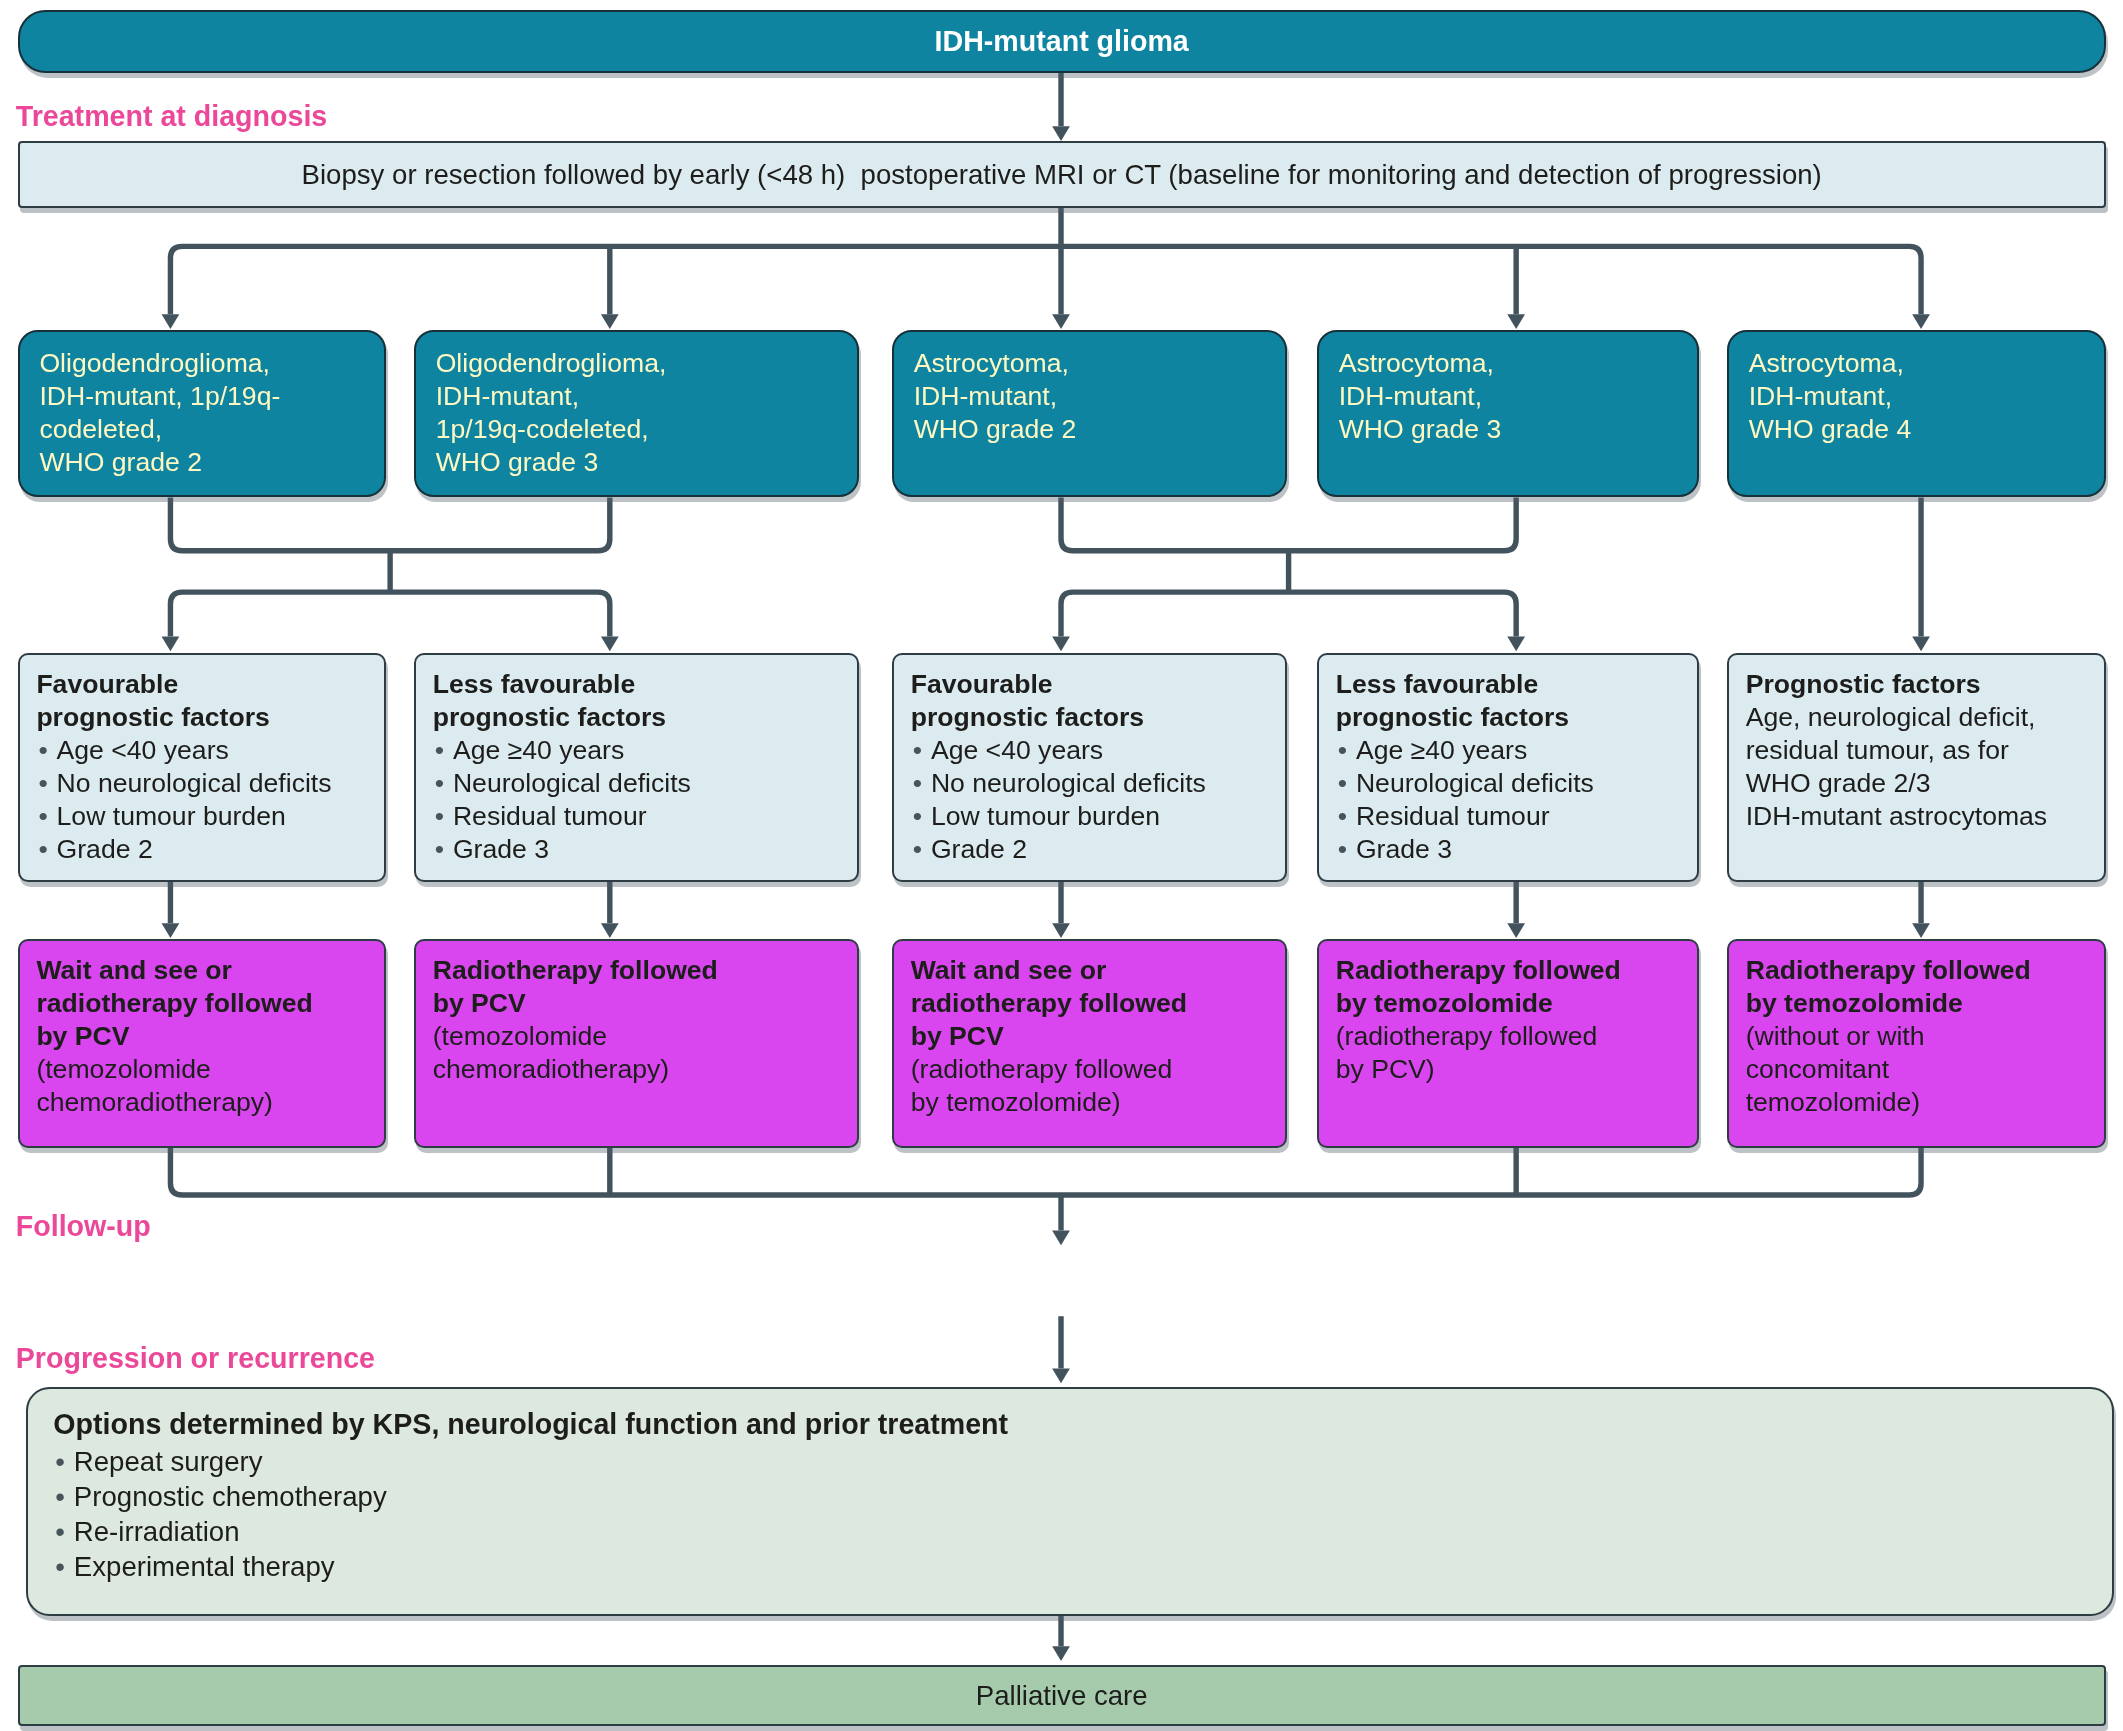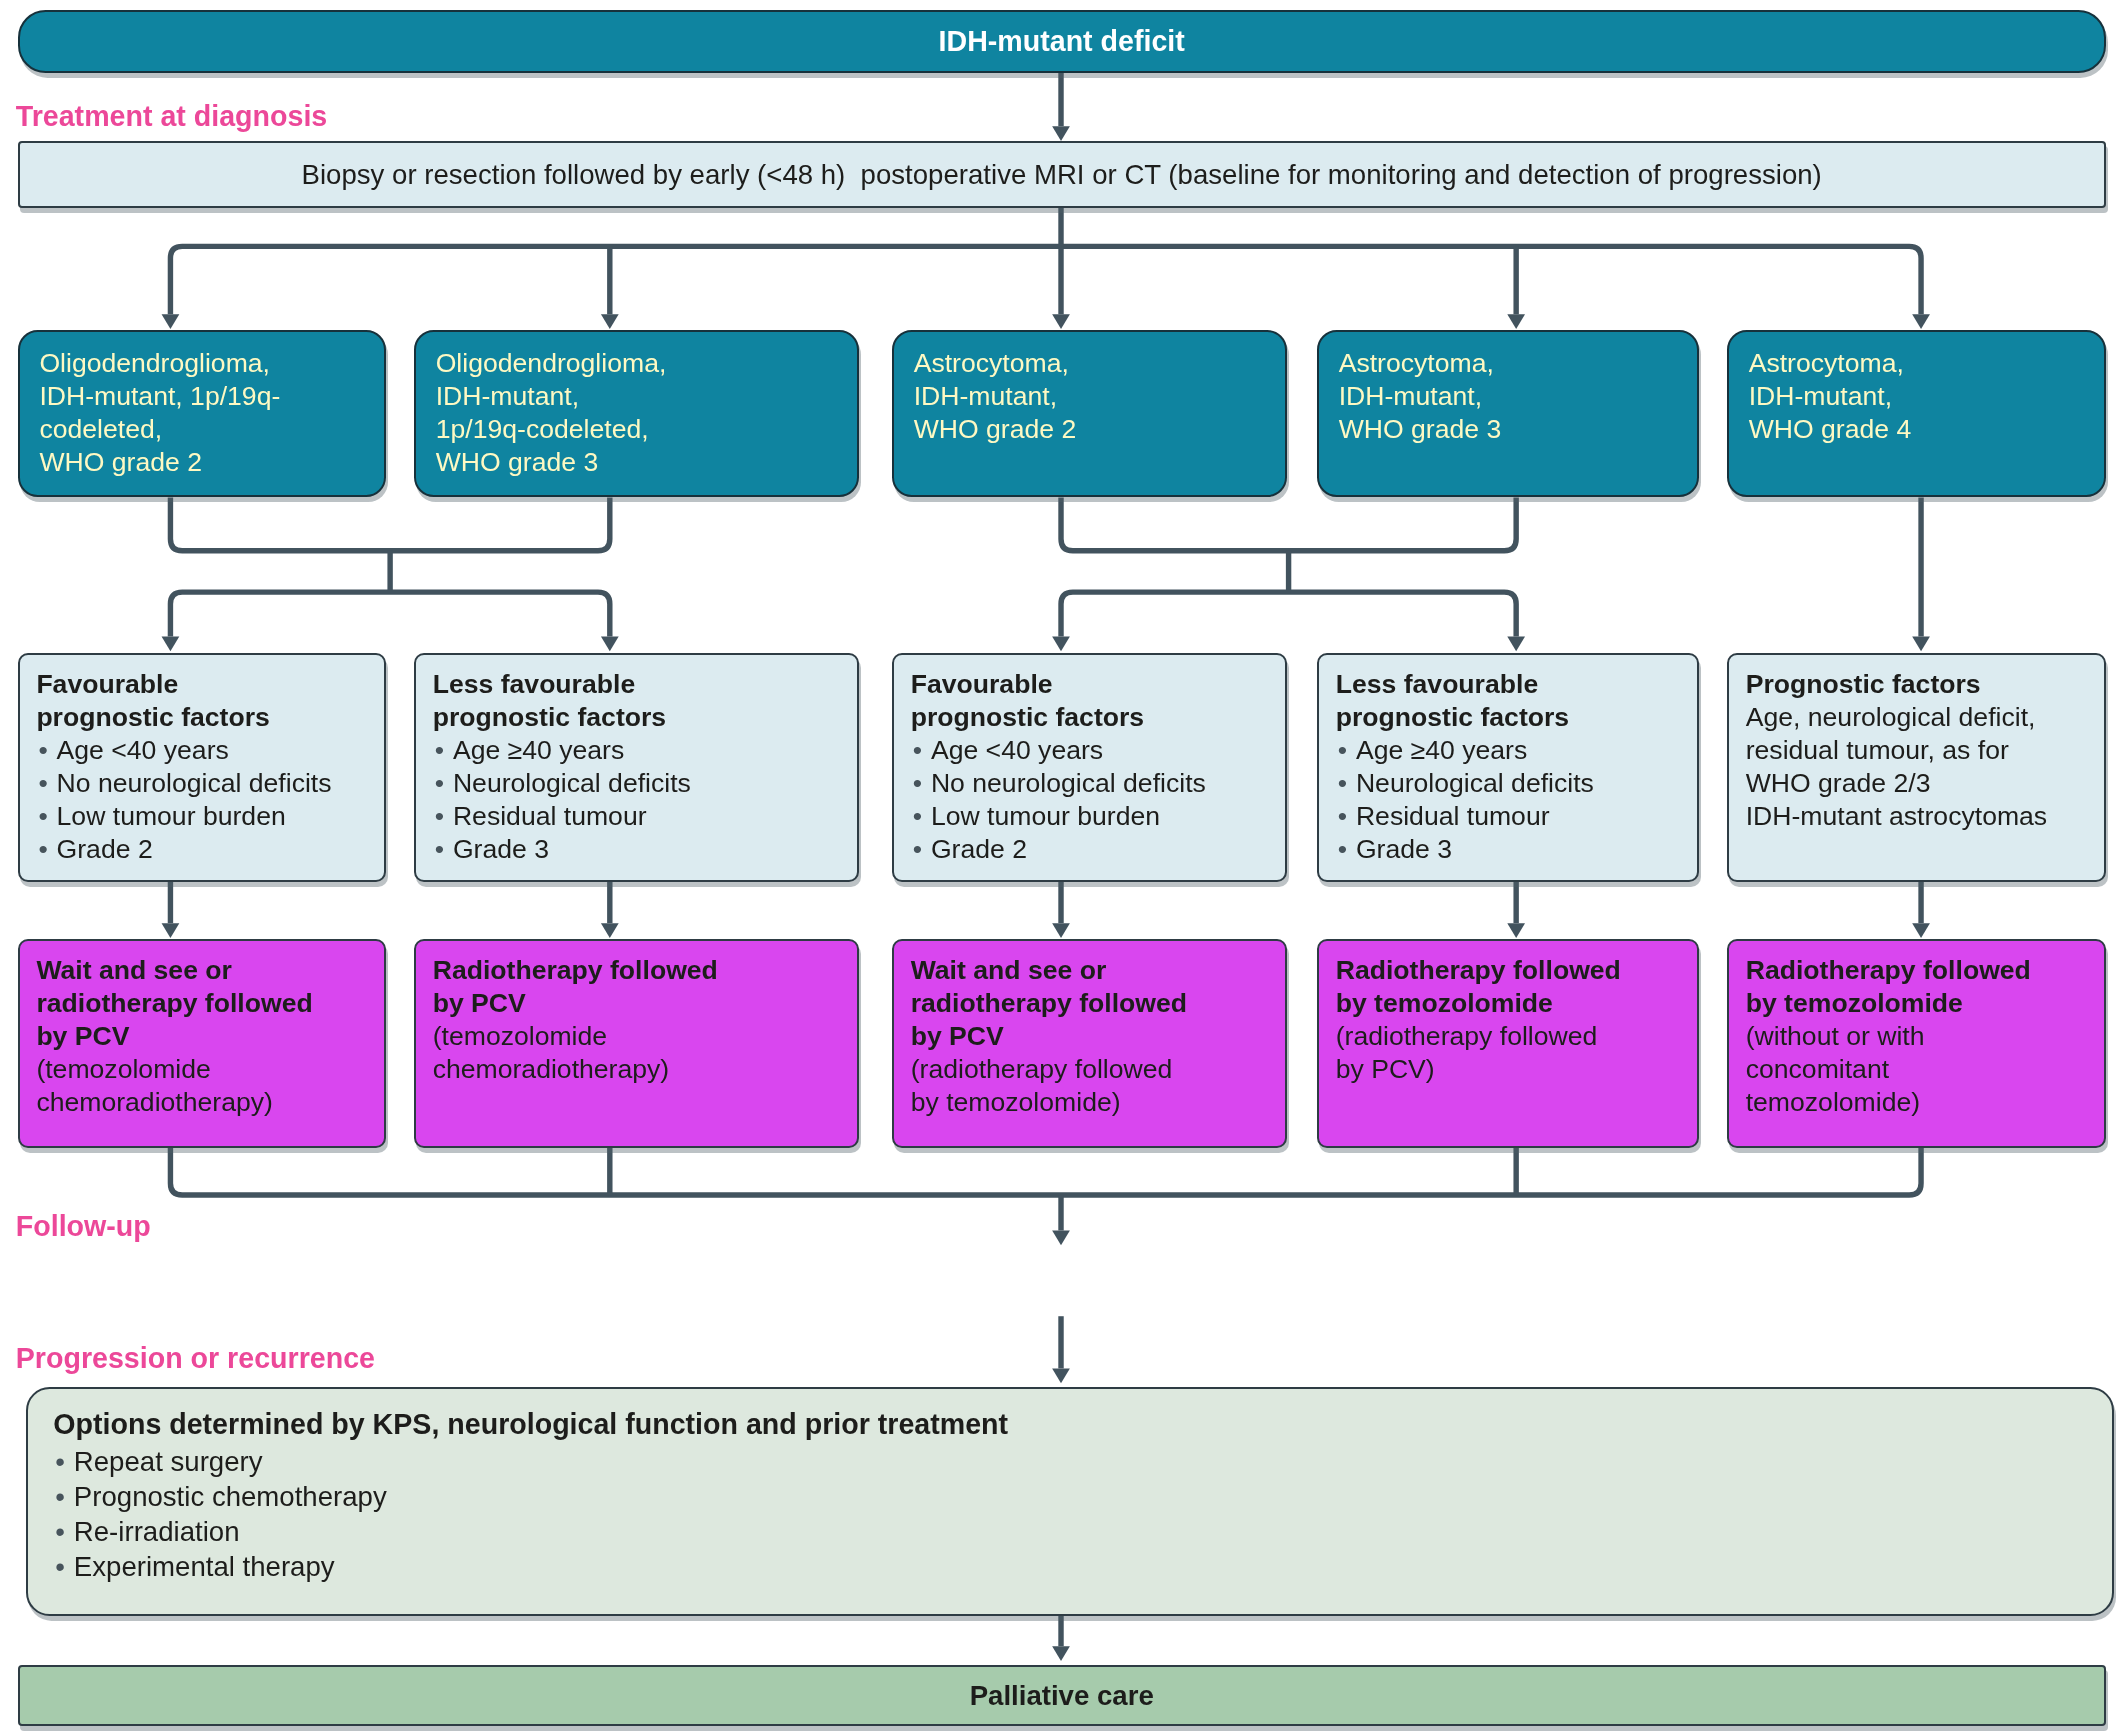--- a/index.html
+++ b/index.html
@@ -18,21 +18,21 @@
   }
   .teal{background:#0f84a0;color:#fef9c3;border-color:#17313b;padding:14.8px 19.7px;}
   .light{background:#dcebf0;}
   .mid{background:#d946ef;}
   .pad{padding:12.8px 16.7px;border-radius:10px;}
   .wide{left:17.7px;width:2088px;display:flex;align-items:center;justify-content:center;
         text-align:center;font-size:27.6px;border-radius:4px;white-space:pre-wrap;}
   .header-pill{background:#0f84a0;color:#ffffff;border-color:#17313b;font-weight:bold;font-size:28.6px;border-radius:27.6px;}
   .yellowbox{background:#fbf8e1;}
   .palegreen{background:#dde8de;}
-  .strong-green{background:#a6cbac;font-weight:bold;text-align:right;}
+  .strong-green{background:#a6cbac;font-weight:normal;text-align:right;}
   .section-label{position:absolute;left:15.8px;z-index:2;font-size:28.6px;font-weight:bold;color:#ec4899;}
   .lines{white-space:pre-line;}
   .bx-title{font-weight:bold;white-space:pre-line;}
   .bullet-row{display:flex;align-items:baseline;}
   .dot{color:#47545c;margin:0 8.9px 0 2px;}
   .opts{padding:17.7px 25.6px;font-size:27.6px;line-height:35px;margin-left:8px;}
   .opts .bx-title{font-size:28.6px;margin-bottom:2px;}
 </style>
 </head>
 <body>
@@ -91,21 +91,21 @@
       <path class="ah" d="M610 937 h18 l-9 15 z"></path>
       <path class="ah" d="M1068 937 h18 l-9 15 z"></path>
       <path class="ah" d="M1530 937 h18 l-9 15 z"></path>
       <path class="ah" d="M1941 937 h18 l-9 15 z"></path>
       <path class="ah" d="M1068 1249 h18 l-9 15 z"></path>
       <path class="ah" d="M1068 1389 h18 l-9 15 z"></path>
       <path class="ah" d="M1068 1671 h18 l-9 15 z"></path>
     </g>
   </svg>
 
-  <div class="box wide header-pill" style="top:9.9px;height:63px;">IDH-mutant deficit</div>
+  <div class="box wide header-pill" style="top:9.9px;height:63px;">IDH-mutant glioma</div>
 
   <div class="section-label" style="top:100px;">Treatment at diagnosis</div>
 
   <div class="box wide light" style="top:141px;height:67px;">Biopsy or resection followed by early (&lt;48 h)  postoperative MRI or CT (baseline for monitoring and detection of progression)</div>
 
   <div id="row-diagnosis">
       <div class="box teal" style="left: 17.7px; width: 368px; top: 330px; height: 167px;">
         <div class="lines">Oligodendroglioma,
 IDH-mutant, 1p/19q-
 codeleted,

